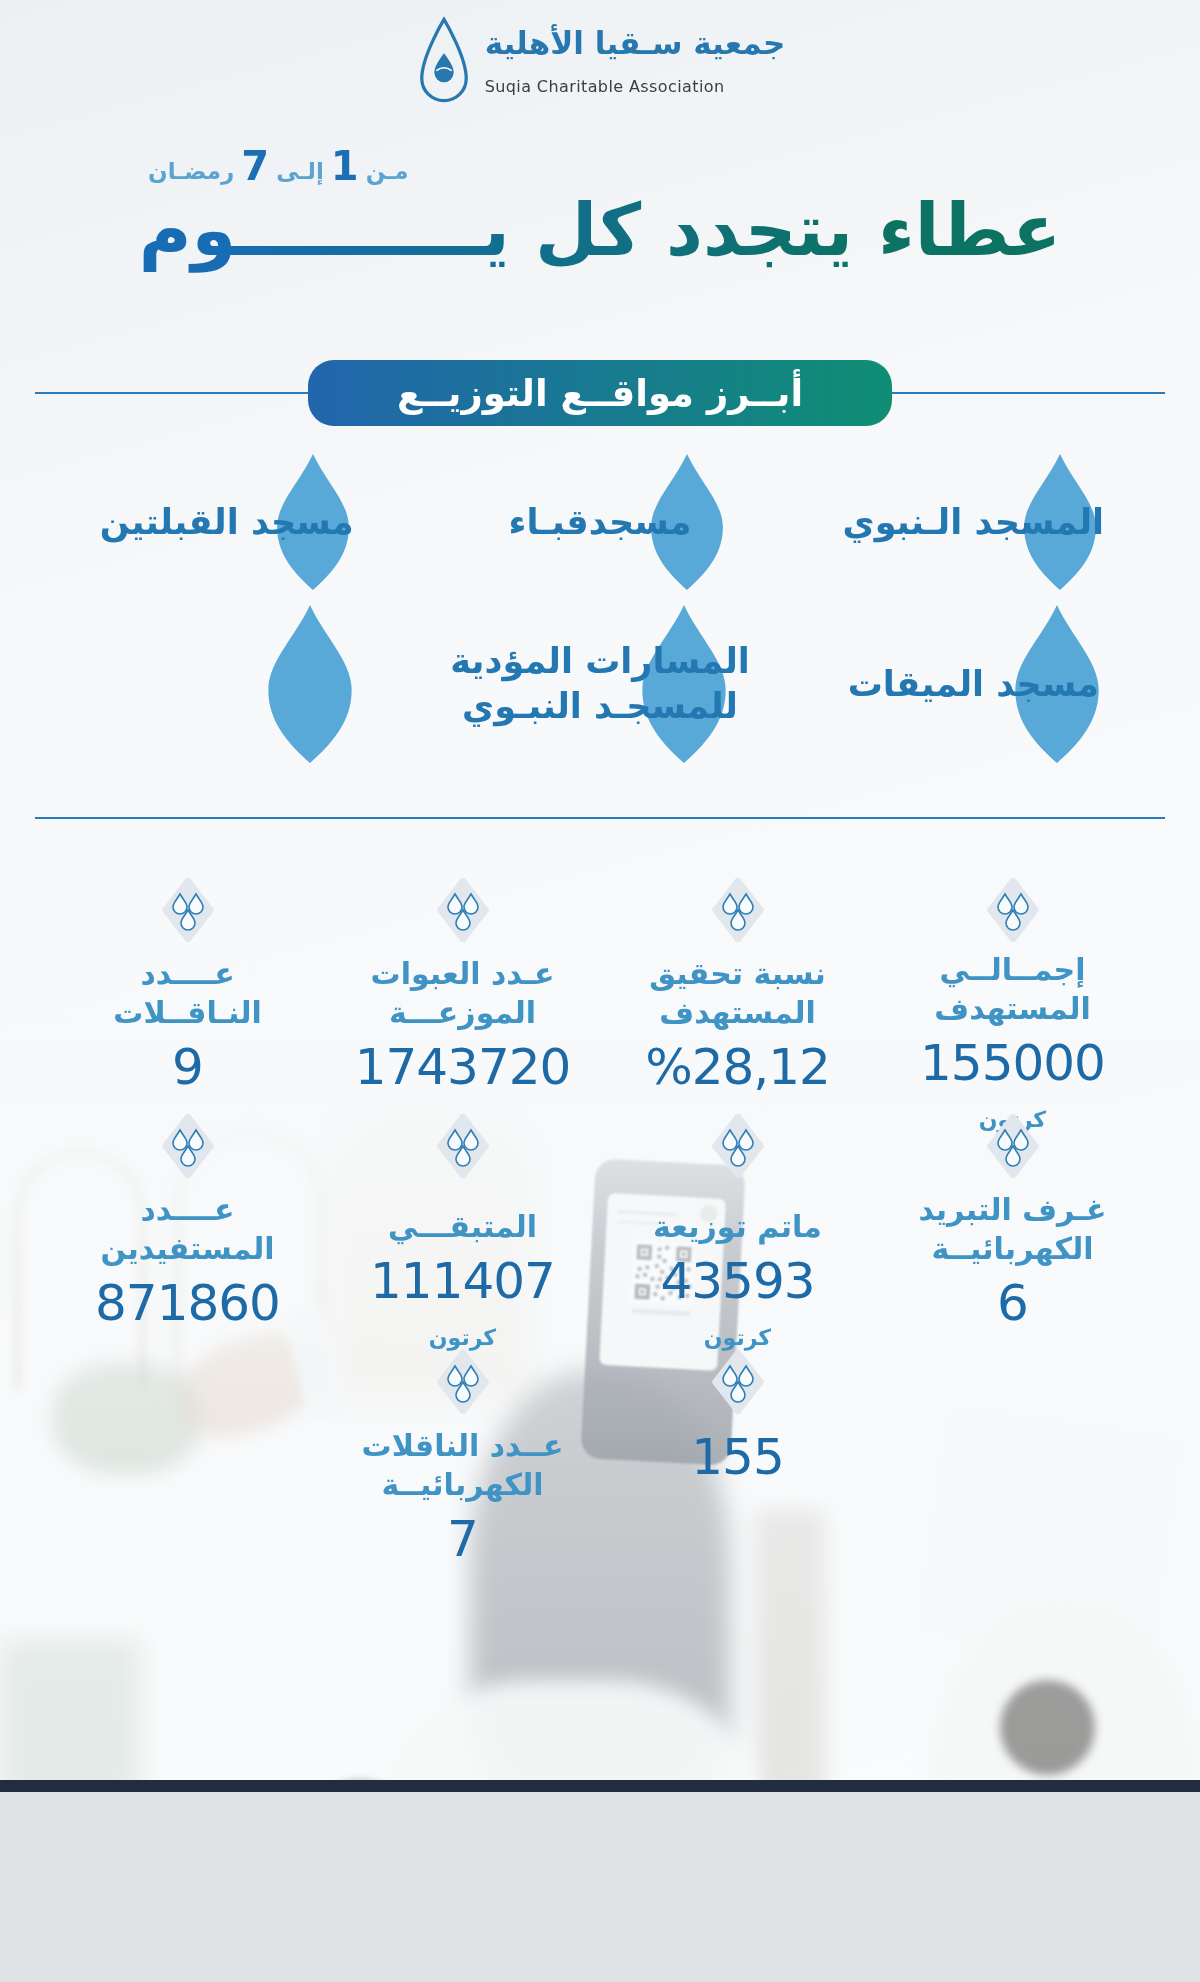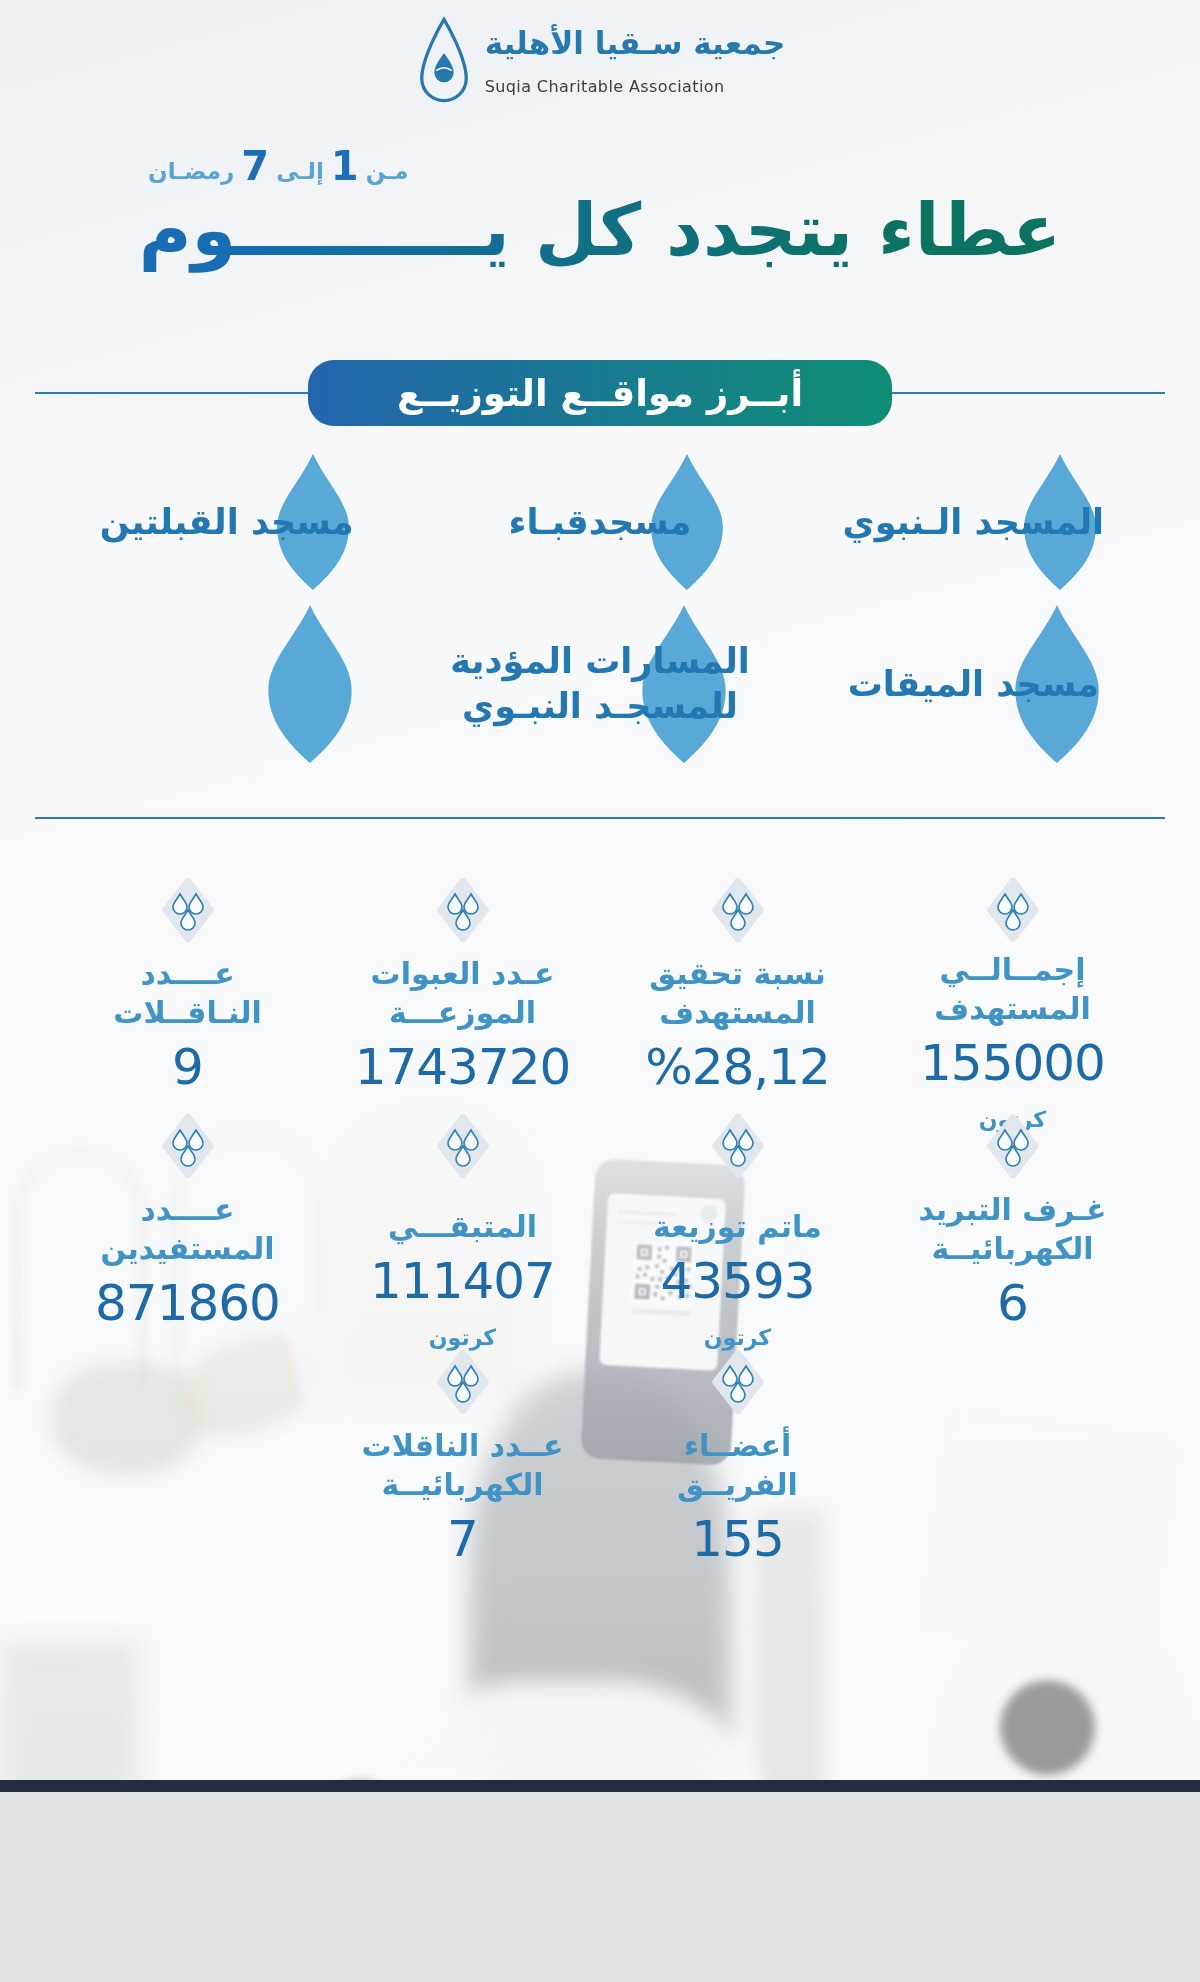--- a/index.html
+++ b/index.html
@@ -379,24 +379,20 @@
 
     <div class="stat col2">
       <svg class="stat-icon" viewBox="0 0 54 64">
           <path d="M27 1 L51 32 L27 63 L3 32 Z" fill="#e2e6ed" stroke="#e2e6ed" stroke-width="4" stroke-linejoin="round"></path>
           <g fill="#f8fbfd" stroke="#2e7fb4" stroke-width="1.6">
             <path transform="translate(19,26)" d="M0 -10 C4 -3 7 -1 7 3 A7 7 0 1 1 -7 3 C-7 -1 -4 -3 0 -10 Z"></path>
             <path transform="translate(35,26)" d="M0 -10 C4 -3 7 -1 7 3 A7 7 0 1 1 -7 3 C-7 -1 -4 -3 0 -10 Z"></path>
             <path transform="translate(27,42)" d="M0 -10 C4 -3 7 -1 7 3 A7 7 0 1 1 -7 3 C-7 -1 -4 -3 0 -10 Z"></path>
           </g>
         </svg>
-      <div class="lbl">
-          <span>أعضــاء</span>
-          <span>الفريــق</span>
-        </div>
       <div class="val">155</div>
     </div>
 
     <div class="stat col3">
       <svg class="stat-icon" viewBox="0 0 54 64">
           <path d="M27 1 L51 32 L27 63 L3 32 Z" fill="#e2e6ed" stroke="#e2e6ed" stroke-width="4" stroke-linejoin="round"></path>
           <g fill="#f8fbfd" stroke="#2e7fb4" stroke-width="1.6">
             <path transform="translate(19,26)" d="M0 -10 C4 -3 7 -1 7 3 A7 7 0 1 1 -7 3 C-7 -1 -4 -3 0 -10 Z"></path>
             <path transform="translate(35,26)" d="M0 -10 C4 -3 7 -1 7 3 A7 7 0 1 1 -7 3 C-7 -1 -4 -3 0 -10 Z"></path>
             <path transform="translate(27,42)" d="M0 -10 C4 -3 7 -1 7 3 A7 7 0 1 1 -7 3 C-7 -1 -4 -3 0 -10 Z"></path>

